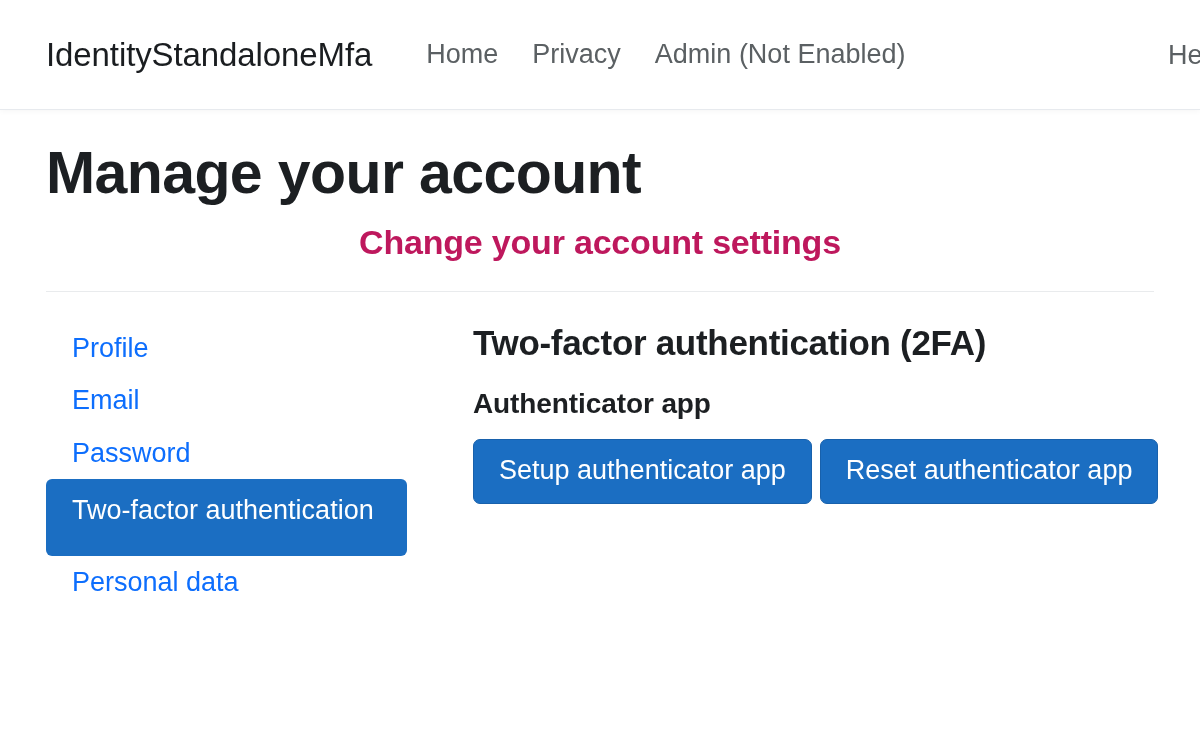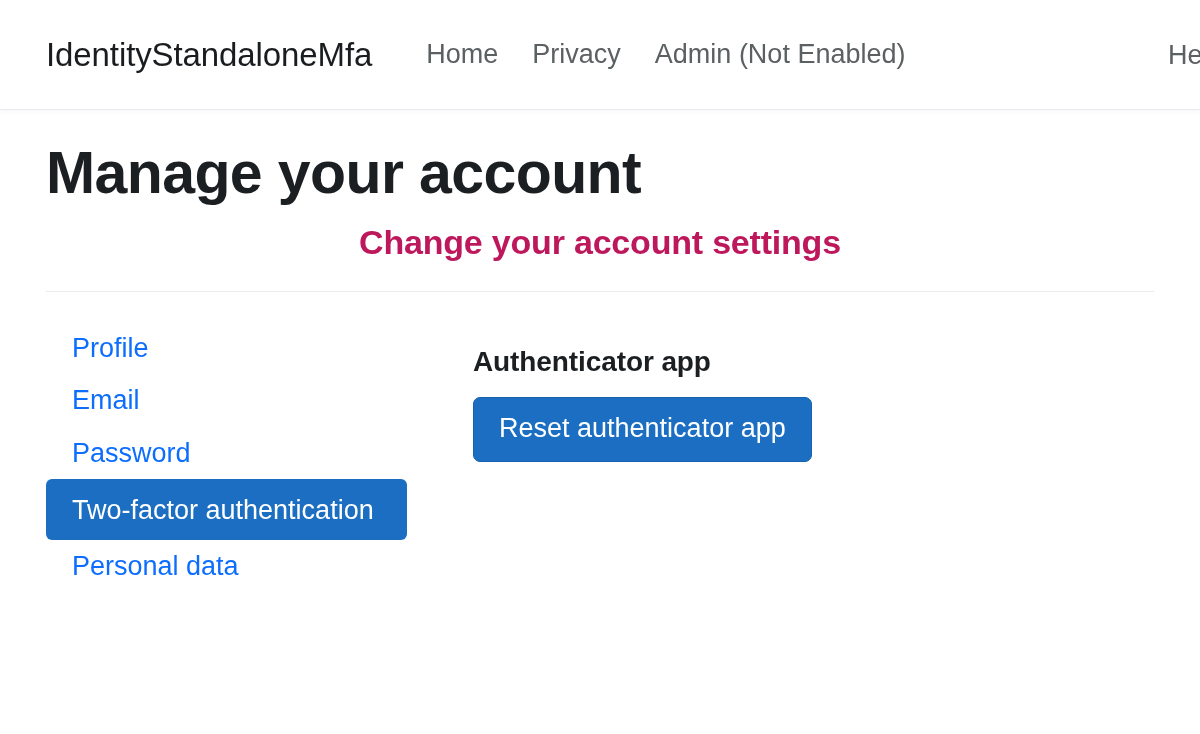--- a/index.html
+++ b/index.html
@@ -129,21 +129,21 @@
     font-size: 27px;
     line-height: 1.28;
     color: #0d6efd;
     text-decoration: none;
     padding: 9px 26px;
     border-radius: 6px;
   }
   .side-nav .nav-item-link.active {
     background: #1b6ec2;
     color: #ffffff;
-    padding: 14px 26px 12px 26px;
+    padding: 14px 26px 28px 26px;
     max-width: 361px;
   }
   .side-nav .nav-item-link.wrap {
     white-space: normal;
   }
 
   
   .section-title {
     font-size: 35px;
     line-height: 1.2;
@@ -226,20 +226,22 @@
         <li>
           <a class="nav-item-link active wrap" href="#">Two-factor authentication</a>
         </li>
         <li>
           <a class="nav-item-link" href="#">Personal data</a>
         </li>
       </ul>
     </div>
 
     <div class="col-main">
+      <h3 class="section-title">Two-factor authentication (2FA)</h3>
       <h4 class="section-subtitle">Authenticator app</h4>
       <div class="btn-group">
+        <button type="button" class="btn-primary">Setup authenticator app</button>
         <button type="button" class="btn-primary">Reset authenticator app</button>
       </div>
     </div>
 
   </div>
 </div>
 
 </body></html>

